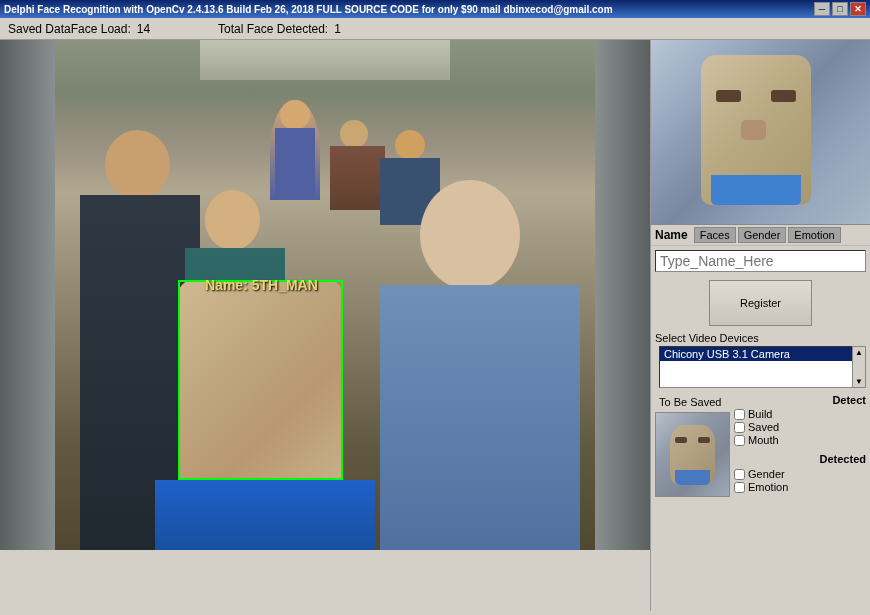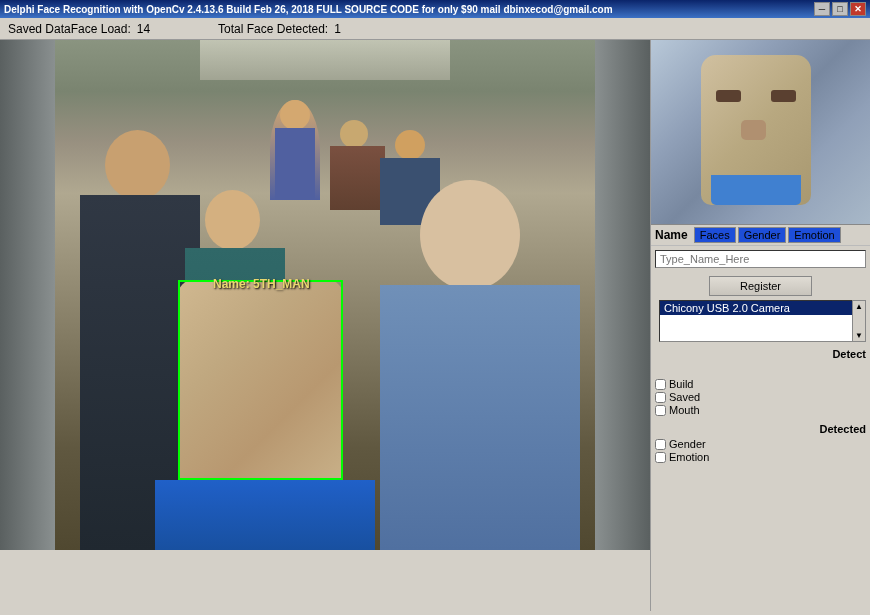--- a/index.html
+++ b/index.html
@@ -77,23 +77,23 @@
       border: 2px solid #00ff00;
       left: 178px;
       top: 240px;
       width: 165px;
       height: 200px;
     }
 
     .face-label {
       position: absolute;
       top: -5px;
-      left: 33px;
+      left: 25px;
       color: #e8d870;
-      font-size: 12px;
+      font-size: 14px;
       font-weight: bold;
       font-family: Arial, sans-serif;
       text-shadow: 1px 1px 2px #000;
       white-space: nowrap;
     }
 
     
     .video-scene {
       width: 100%;
       height: 100%;
@@ -138,43 +138,43 @@
 
     .name-label {
       font-size: 12px;
       font-weight: bold;
       margin-right: 4px;
     }
 
     .tab-btn {
       padding: 1px 5px;
       font-size: 11px;
-      background: #1d4ed8;
+      background: #a3a3a3;
       border: 1px solid #888;
       cursor: pointer;
     }
 
     
     .name-input-area {
       padding: 4px;
     }
 
     .name-input {
       width: 100%;
       padding: 2px 4px;
       border: 1px inset #888;
       background: white;
-      font-size: 11px;
+      font-size: 14px;
       color: #666;
     }
 
     .register-btn {
       display: block;
       margin: 4px auto;
-      padding: 3px 30px;
+      padding: 16px 30px;
       background: linear-gradient(to bottom, #e0dcd4, #c8c4bc);
       border: 1px solid #888;
       cursor: pointer;
       font-size: 11px;
     }
 
     
     .section-label {
       padding: 2px 4px;
       font-size: 11px;
@@ -347,35 +347,49 @@
       <button class="tab-btn">Gender</button>
       <button class="tab-btn">Emotion</button>
     </div>
 
     <div class="name-input-area">
       <input class="name-input" type="text" placeholder="Type_Name_Here" style="">
     </div>
 
     <button class="register-btn">Register</button>
 
+    <div class="section-label">Select Video Devices</div>
     <div style="position:relative;margin:0 4px 4px 4px;">
       <div class="device-list">
-        <div class="device-item selected">Chicony USB 2.0 Camera</div>
+        <div class="device-item selected">Chicony USB 3.1 Camera</div>
       </div>
       <div style="position:absolute;right:0;top:0;width:14px;height:100%;background:#d4d0c8;border:1px solid #888;display:flex;flex-direction:column;justify-content:space-between;align-items:center;padding:1px 0;">
         <span style="font-size:8px;">▲</span>
         <span style="font-size:8px;">▼</span>
       </div>
     </div>
 
     <div style="display:flex;align-items:flex-start;padding:2px 4px;gap:4px;">
 
+      <div style="display:flex;flex-direction:column;align-items:flex-start;">
+        <span class="section-label" style="margin-bottom:2px;">To Be Saved</span>
+        <div class="saved-thumb">
+          <div class="saved-face-inner">
+
+            <div style="width:45px;height:60px;background:linear-gradient(135deg,#c0b090,#a09070);border-radius:30% 30% 20% 20%;position:relative;">
+              <div style="position:absolute;top:12px;left:5px;width:12px;height:6px;background:#5a4030;border-radius:2px;"></div>
+              <div style="position:absolute;top:12px;right:5px;width:12px;height:6px;background:#5a4030;border-radius:2px;"></div>
+              <div style="position:absolute;bottom:0;left:5px;right:5px;height:15px;background:#4878c0;border-radius:0 0 5px 5px;"></div>
+            </div>
+          </div>
+        </div>
+      </div>
 
       <div class="detect-section">
-        <div style="text-align:right;font-size:11px;font-weight:bold;margin-bottom:18px;">Detect</div>
+        <div style="text-align:right;font-size:11px;font-weight:bold;margin-bottom:2px;">Detect</div>
         <div class="checkbox-row">
           <input type="checkbox" style="">
           <label>Build</label>
         </div>
         <div class="checkbox-row">
           <input type="checkbox" style="">
           <label>Saved</label>
         </div>
         <div class="checkbox-row">
           <input type="checkbox" style="">

